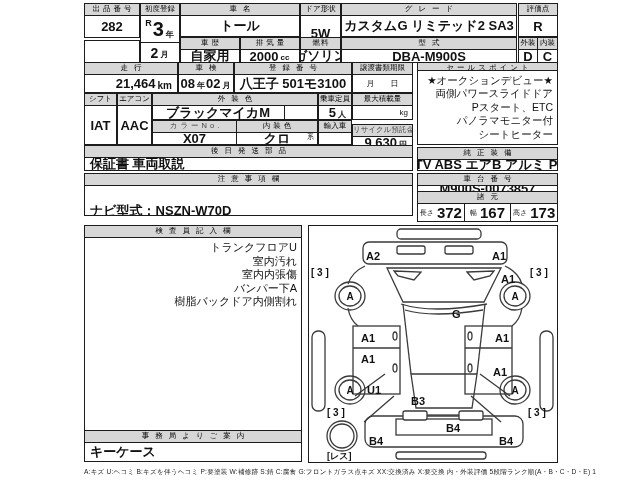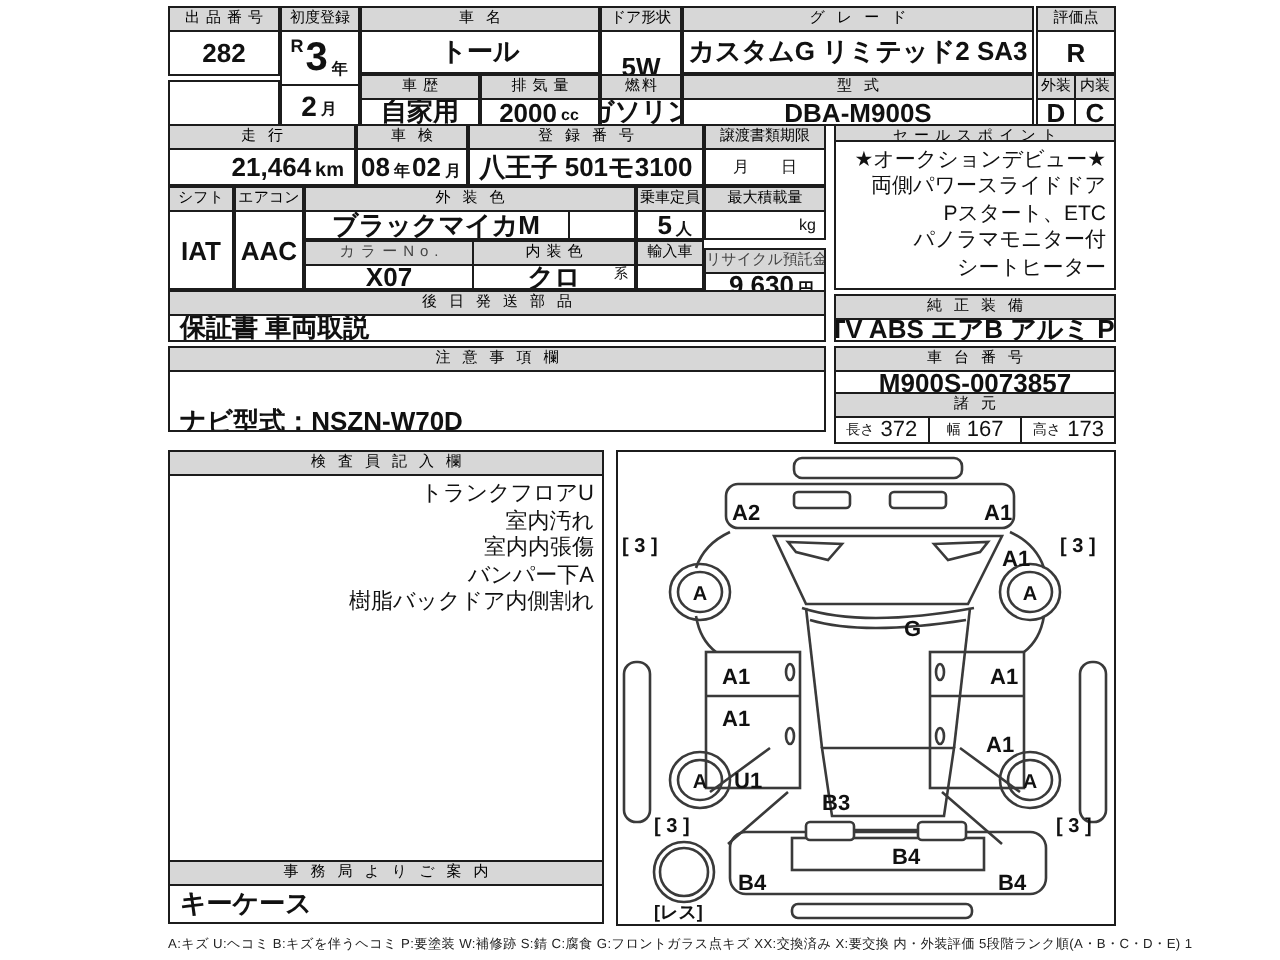--- a/index.html
+++ b/index.html
@@ -28,21 +28,21 @@
   .lines div{white-space:nowrap;}
   .regtop{flex:1.4;border-bottom:1.2px solid #1c1c1c;display:flex;align-items:center;justify-content:center;}
   .regbot{flex:1;display:flex;align-items:center;justify-content:center;}
   .era{font-size:9px;font-weight:bold;align-self:flex-start;margin:2px 1px 0 0;}
   .bign{font-size:20px;font-weight:bold;}
   .medn{font-size:14px;font-weight:bold;}
   .dims{flex:1;display:flex;}
   .dimcell{flex:1;display:flex;align-items:center;justify-content:center;border-right:1.2px solid #1c1c1c;}
   .dimcell:last-child{border-right:none;}
   .dimlab{font-size:7px;margin-right:3px;}
-  .dimval{font-size:11px;font-weight:normal;}
+  .dimval{font-size:15px;font-weight:bold;}
   .suffix{position:absolute;right:3px;bottom:2px;font-size:7px;font-weight:normal;}
   .vline{position:absolute;right:32px;top:11px;bottom:0;width:0;border-left:1.2px solid #1c1c1c;}
   #legend{position:absolute;left:84px;top:468px;width:500px;font-size:6.6px;color:#222;
           white-space:nowrap;letter-spacing:0.2px;}
   svg text{font-weight:bold;fill:#111;font-family:"Liberation Sans","DejaVu Sans",sans-serif;}
   .t11{font-size:11px;} .t10{font-size:10px;} .t9{font-size:9px;}
 </style>
 </head>
 <body>
 

